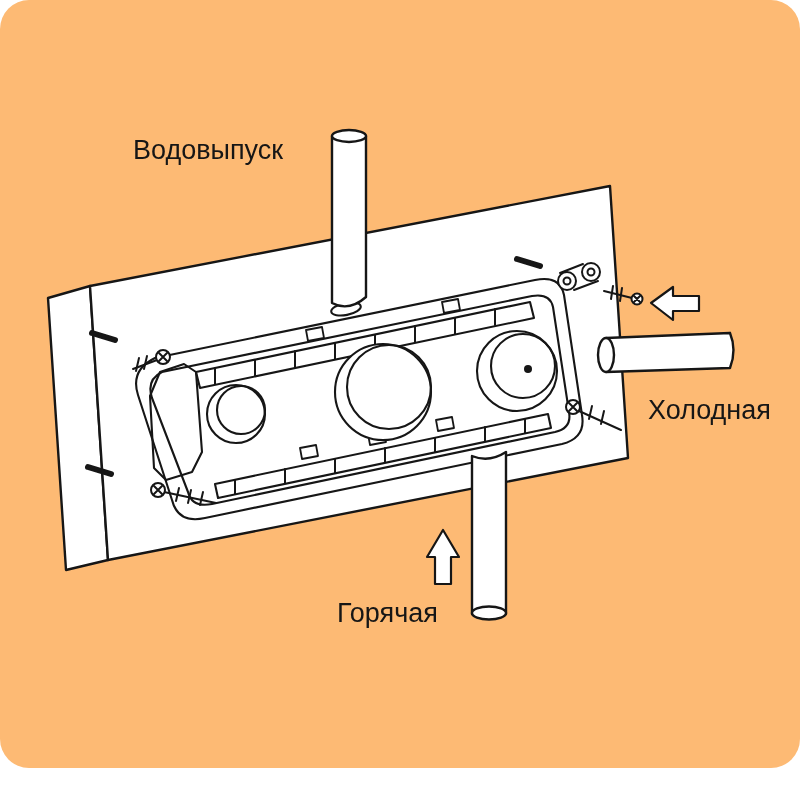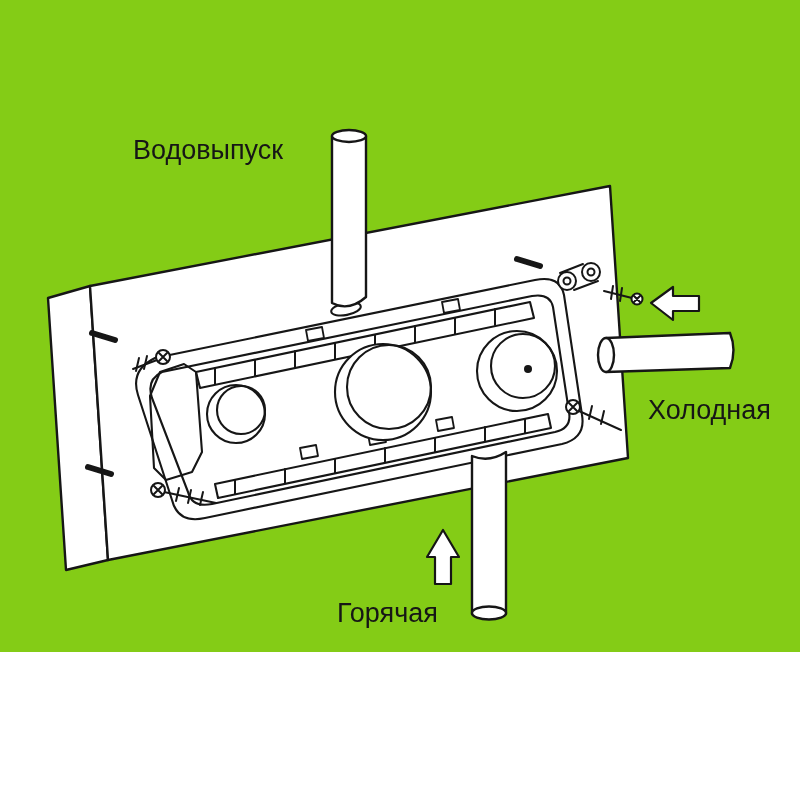--- a/index.html
+++ b/index.html
@@ -1,21 +1,22 @@
 <!DOCTYPE html>
 <html><head>
 <meta charset="utf-8">
 <style>
   html, body { margin: 0; padding: 0; background: #ffffff; }
   .stage {
     position: relative;
     width: 800px;
-    height: 652px;
-    background: #84cc16;
+    height: 768px;
+    background: #fdba74;
     overflow: hidden;
+    border-radius: 29px;
   }
   svg { display: block; }
   .label-text {
     font-family: "Liberation Sans", sans-serif;
     font-size: 27px;
     fill: #161616;
   }
 </style>
 </head>
 <body>

